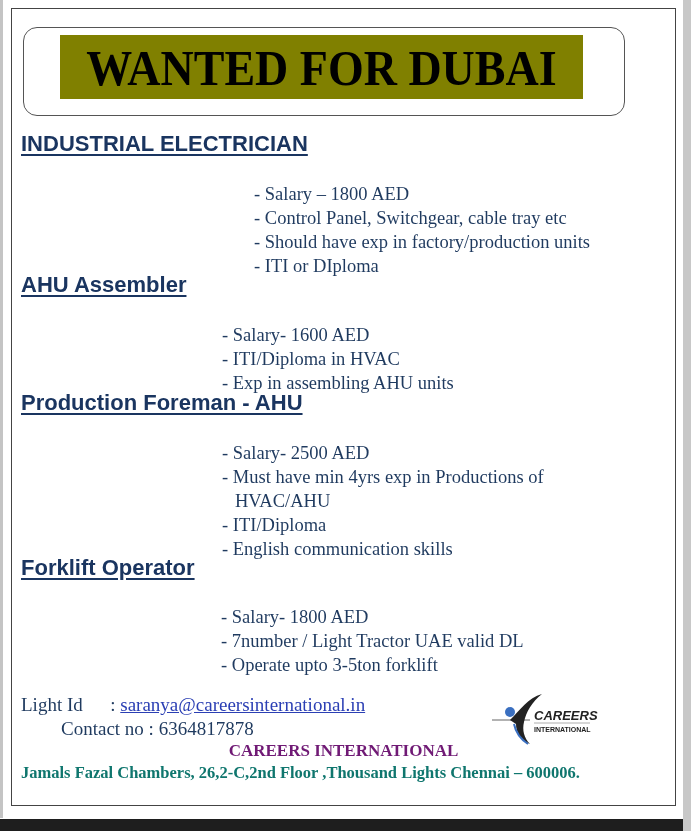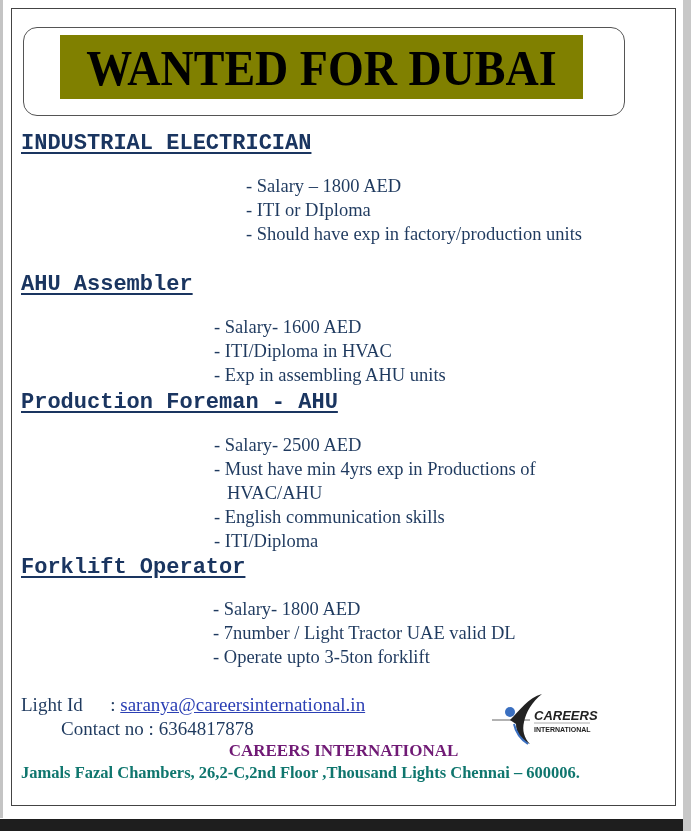--- a/index.html
+++ b/index.html
@@ -28,26 +28,26 @@
     position: absolute; left: 60px; top: 35px; width: 523px; height: 64px;
     line-height: 66px; text-align: center;
     font-family: "Liberation Serif", serif; font-weight: bold;
     font-size: 50px; color: #000; letter-spacing: 0px;
     transform: scaleX(0.92); transform-origin: center;
     white-space: nowrap;
   }
 
   .job-title {
     position: absolute; left: 21px;
-    font-family: Liberation Mono, monospace;
+    font-family: Liberation Sans, sans-serif;
     font-weight: bold; font-size: 22px; color: #1a3560;
     text-decoration: underline; text-underline-offset: 3px;
     white-space: nowrap;
   }
-  .bullets { position: absolute; margin: 0; padding: 0; list-style: none; }
+  .bullets { position: absolute; margin: 8px; padding: 0; list-style: none; }
   .bullets li {
     font-family: "Liberation Serif", serif; font-size: 18.5px; color: #1f3a5f;
     line-height: 24px; white-space: nowrap;
   }
   .bullets li .cont { padding-left: 13px; }
 
   .contact {
     position: absolute; left: 21px; font-size: 19px; color: #1f3a5f;
     font-family: "Liberation Serif", serif; white-space: nowrap;
   }
@@ -73,38 +73,39 @@
 
 <div class="page"></div>
 
 <div class="banner-box"></div>
 <div class="banner-hl"></div>
 <div class="banner-title">WANTED FOR DUBAI</div>
 
 <div class="job-title" style="top:131px;">INDUSTRIAL ELECTRICIAN</div>
 <ul class="bullets" style="left:246px; top:174px;">
   <li>- Salary – 1800 AED</li>
+  <li>- Control Panel, Switchgear, cable tray etc</li>
+  <li>- Should have exp in factory/production units</li>
   <li>- ITI or DIploma</li>
-  <li>- Should have exp in factory/production units</li>
 </ul>
 
 <div class="job-title" style="top:272px;">AHU Assembler</div>
 <ul class="bullets" style="left:214px; top:315px;">
   <li>- Salary- 1600 AED</li>
   <li>- ITI/Diploma in HVAC</li>
   <li>- Exp in assembling AHU units</li>
 </ul>
 
 <div class="job-title" style="top:390px;">Production Foreman - AHU</div>
 <ul class="bullets" style="left:214px; top:433px;">
   <li>- Salary- 2500 AED</li>
   <li>- Must have min 4yrs exp in Productions of</li>
   <li><span class="cont">HVAC/AHU</span></li>
+  <li>- ITI/Diploma</li>
   <li>- English communication skills</li>
-  <li>- ITI/Diploma</li>
 </ul>
 
 <div class="job-title" style="top:555px;">Forklift Operator</div>
 <ul class="bullets" style="left:213px; top:597px;">
   <li>- Salary- 1800 AED</li>
   <li>- 7number / Light Tractor UAE valid DL</li>
   <li>- Operate upto 3-5ton forklift</li>
 </ul>
 
 <div class="contact" style="top:694px;">

